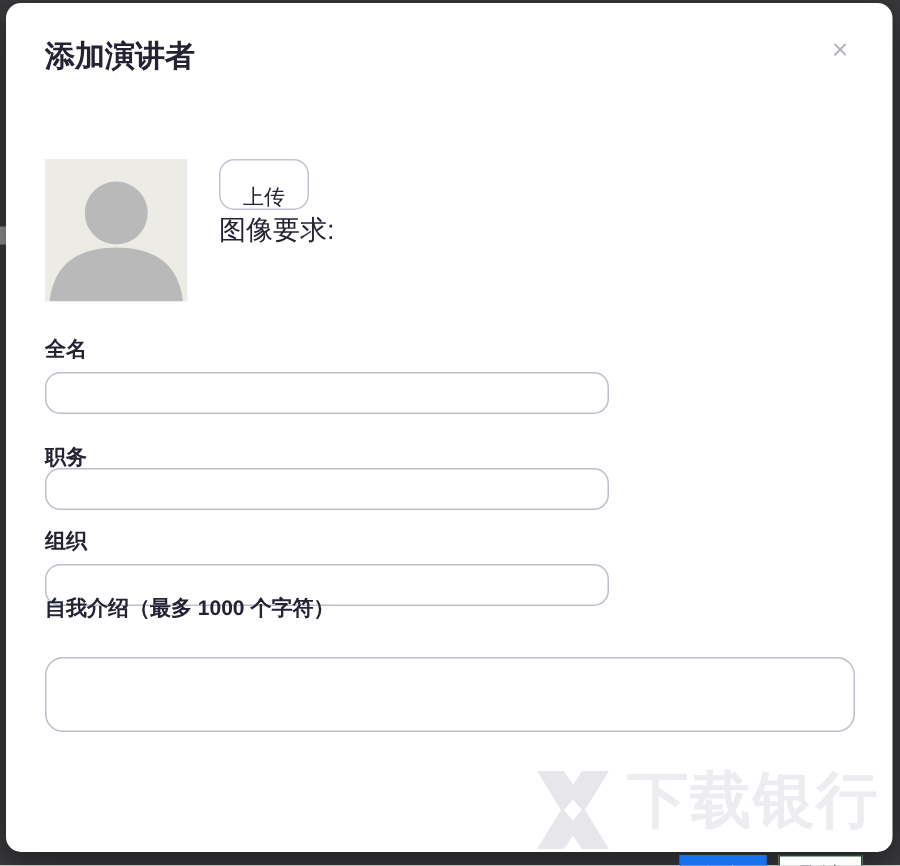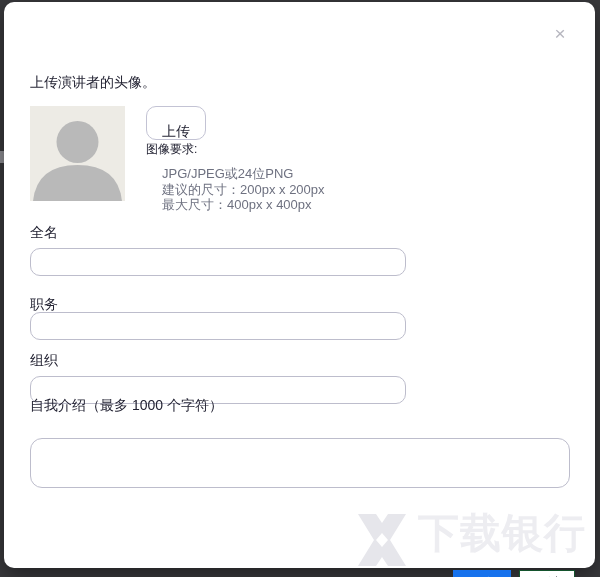--- a/index.html
+++ b/index.html
@@ -29,23 +29,23 @@
   .avatar-box{
     position:absolute;left:26px;top:104px;width:95px;height:95px;
     background:#edebe5;overflow:hidden;
   }
   .upload-btn{
     position:absolute;left:142px;top:104px;height:29px;padding:16px 15px;
     background:#fff;border:1px solid #c3c3d4;border-radius:10px;
     font-size:14px;color:var(--text);cursor:pointer;
     font-family:"Liberation Sans",sans-serif;
   }
-  .req-title{position:absolute;left:142px;top:139px;font-size:12px;color:var(--text);}
+  .req-title{position:absolute;left:142px;top:139px;font-size:18px;color:var(--text);}
   .req-lines{position:absolute;left:158px;top:164px;font-size:13px;line-height:15.5px;color:var(--muted);}
-  .field-label{position:absolute;left:26px;font-size:14px;color:var(--text);}
+  .field-label{position:absolute;left:26px;font-size:14px;color:var(--text);font-weight:bold;}
   .text-input{
     position:absolute;left:26px;width:376px;height:28px;
     border:1px solid var(--border);border-radius:10px;background:#fff;
     padding:0 10px;font-size:14px;color:var(--text);outline:none;
     font-family:"Liberation Sans",sans-serif;
   }
   .bio-textarea{
     position:absolute;left:26px;top:436px;width:540px;height:50px;
     border:1px solid var(--border);border-radius:12px;background:#fff;
     padding:6px 10px;font-size:14px;color:var(--text);resize:none;outline:none;
@@ -69,39 +69,34 @@
   .wm-logo{position:absolute;left:352px;top:512px;width:52px;height:52px;z-index:2;}
 </style>
 </head>
 <body>
 
 <div class="stage">
   <div class="edge-notch"></div>
 
   <div class="modal">
 
+    <h1 class="dialog-title">添加演讲者</h1>
     <button class="close-btn">×</button>
 
-    <p class="intro-text">上传演讲者的头像。</p>
 
     <div class="avatar-box">
       <svg width="95" height="95" viewBox="0 0 95 95">
         <circle cx="47.5" cy="36" r="21" fill="#b9b9b9"></circle>
         <path d="M3 95 Q7 59 47.5 59 Q88 59 92 95 Z" fill="#b9b9b9"></path>
       </svg>
     </div>
 
     <button class="upload-btn">上传</button>
 
     <div class="req-title">图像要求:</div>
-    <div class="req-lines">
-      <div>JPG/JPEG或24位PNG</div>
-      <div>建议的尺寸：200px x 200px</div>
-      <div>最大尺寸：400px x 400px</div>
-    </div>
 
     <label class="field-label" style="top:222px">全名</label>
     <input class="text-input" style="top: 246px;" value="">
 
     <label class="field-label" style="top:294px">职务</label>
     <input class="text-input" style="top: 310px;" value="">
 
     <label class="field-label" style="top:350px">组织</label>
     <input class="text-input" style="top: 374px;" value="">
 

